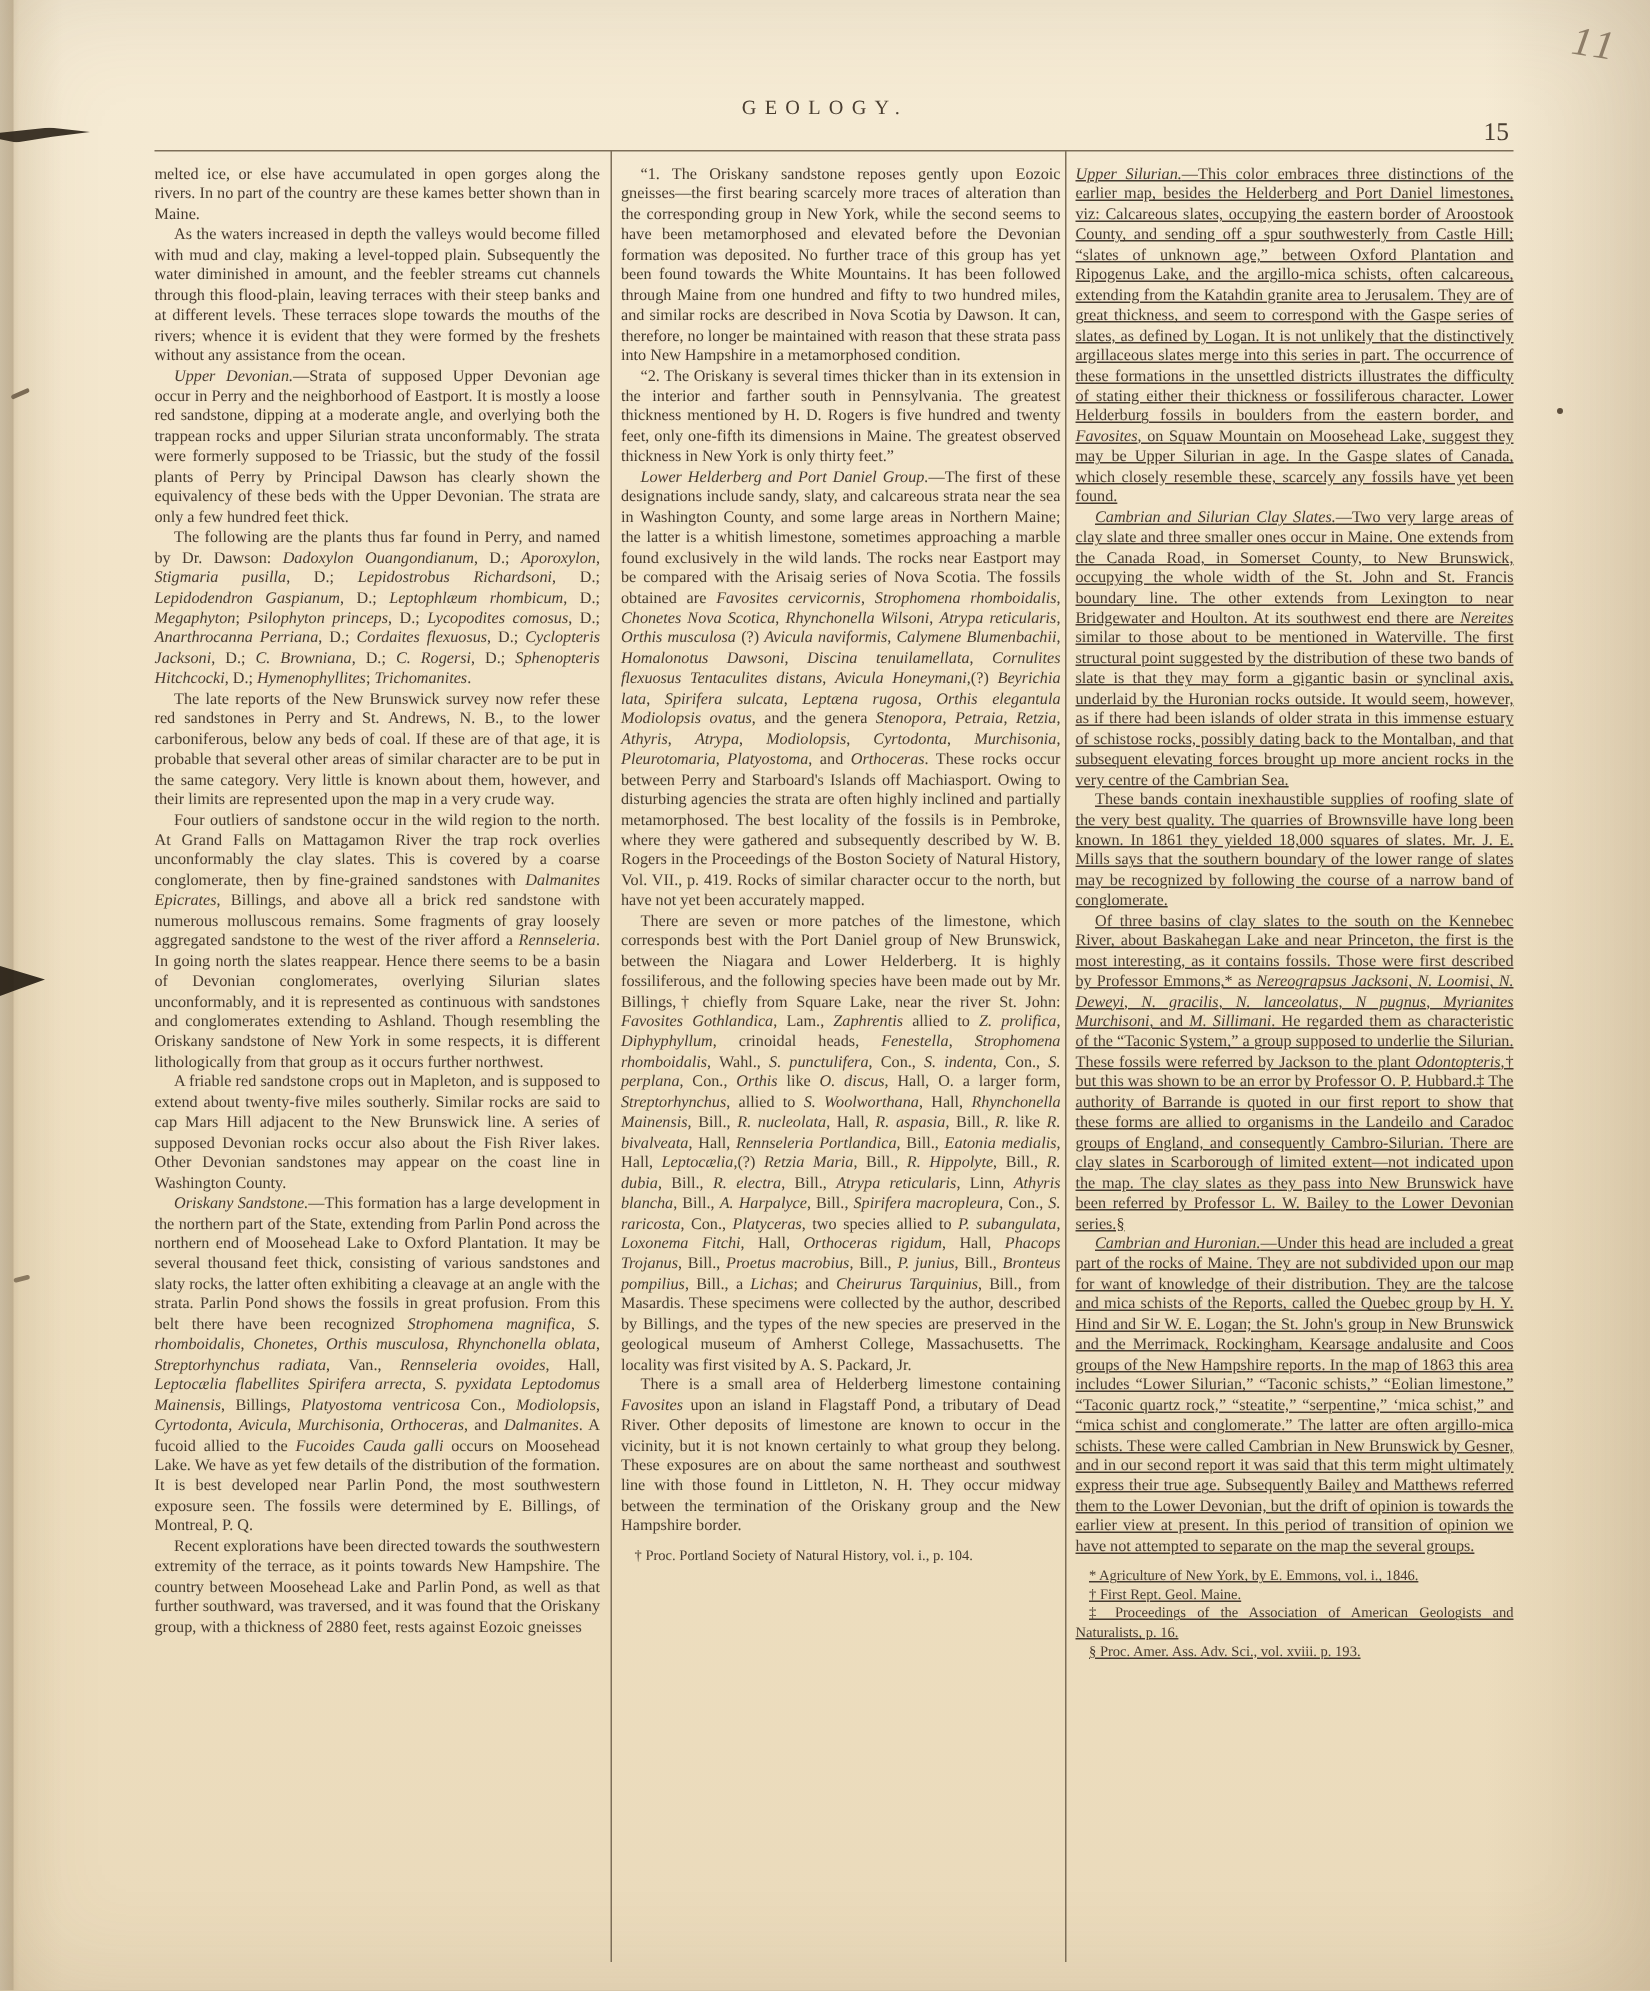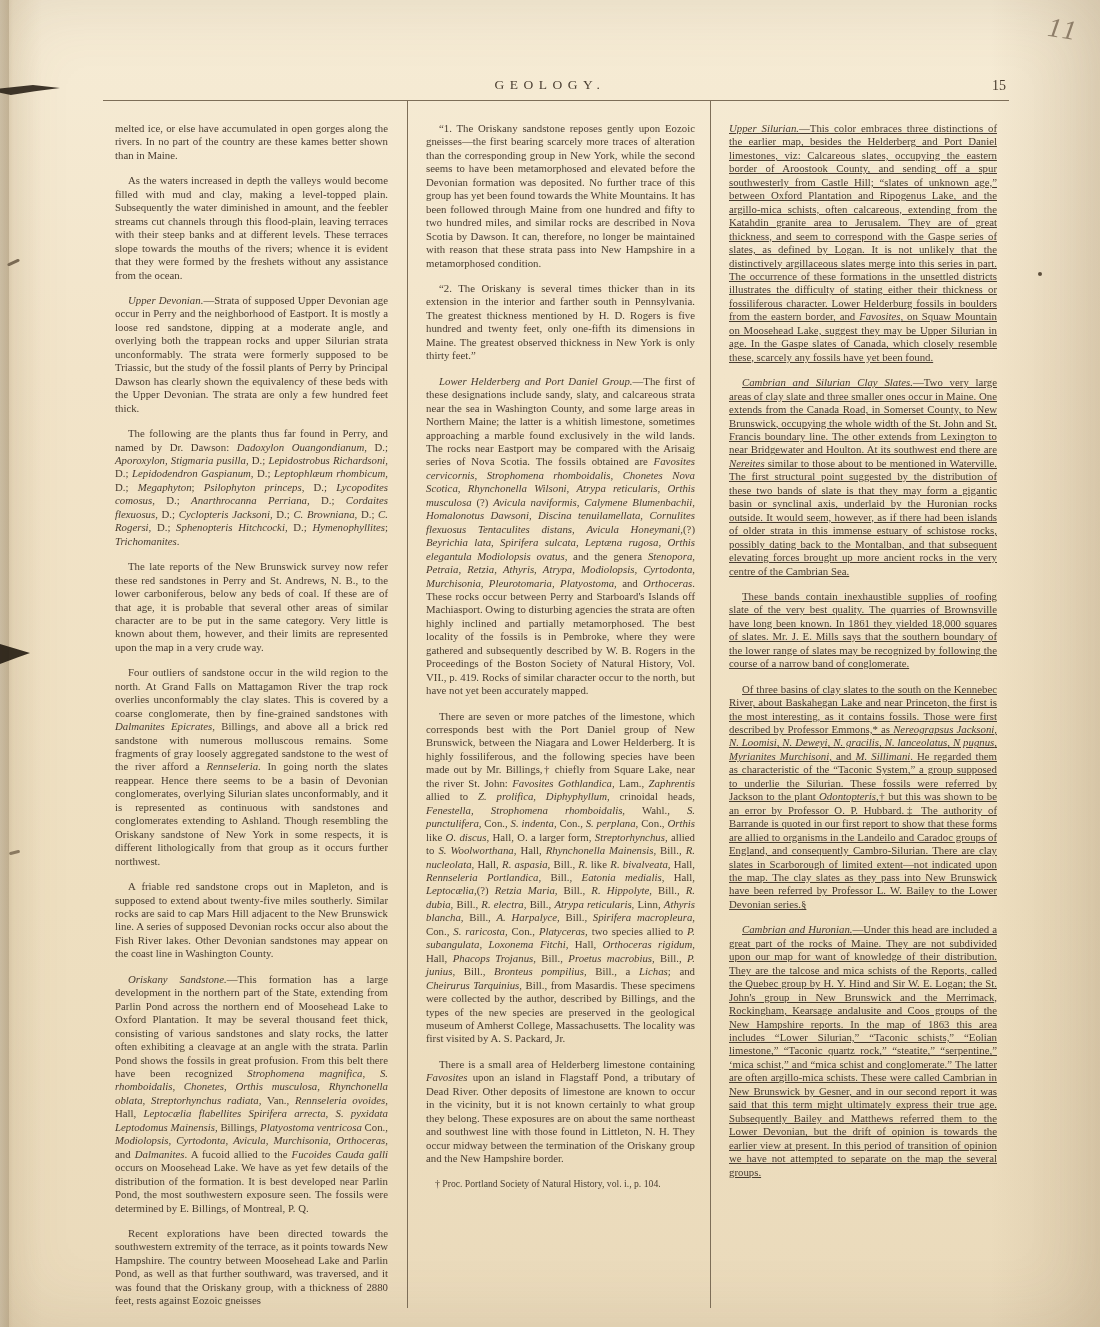--- a/index.html
+++ b/index.html
@@ -20,31 +20,31 @@
   .mark{position:absolute;}
   .mark-top{left:0;top:85px;width:60px;height:10px;background:#2f261b;
     clip-path:polygon(0 35%,55% 0,100% 30%,58% 62%,18% 100%,0 78%);opacity:.92;}
   .mark-mid{left:0;top:643px;width:30px;height:21px;background:#241c12;
     clip-path:polygon(0 5%,100% 48%,60% 68%,0 100%);opacity:.9;}
   .dash1{left:7px;top:261px;width:13px;height:3px;background:#7a6a54;transform:rotate(-24deg);border-radius:2px;}
   .dash2{left:9px;top:851px;width:11px;height:3px;background:#8a7960;transform:rotate(-14deg);border-radius:2px;}
   .ink-dot{left:1038px;top:272px;width:4px;height:4px;border-radius:50%;background:#5d4e3c;}
   .pencil{position:absolute;left:1048px;top:14px;font-size:27px;font-style:italic;
     color:#8d7d68;transform:rotate(9deg);letter-spacing:3px;}
-  .title{position:absolute;top:77px;left:0;width:1100px;text-align:center;
+  .title{position:absolute;top:64px;left:0;width:1100px;text-align:center;
     font-size:13.5px;letter-spacing:5.5px;font-weight:normal;margin:0;color:#4a3e31;}
-  .pagenum{position:absolute;top:78px;right:94px;font-size:14px;color:#4a3e31;}
+  .pagenum{position:absolute;top:78px;right:94px;font-size:17px;color:#4a3e31;}
   .rule-h{position:absolute;top:100px;left:103px;width:906px;height:1px;background:#7d6e58;}
   .rule-v{position:absolute;top:100px;height:1208px;width:1px;background:#7d6e58;}
   .rv1{left:407px;} .rv2{left:710px;}
   .col{position:absolute;top:110px;}
   .col1{left:103px;width:297px;}
   .col2{left:414px;width:293px;}
   .col3{left:717px;width:292px;text-decoration:underline;}
-  .col p{margin:12px;font-size:10.8px;line-height:13.45px;text-align:justify;text-indent:13px;}
+  .col p{margin:0;font-size:10.8px;line-height:13.45px;text-align:justify;text-indent:13px;}
   .col p.cont{text-indent:0;}
   .footnotes{margin-top:7px;}
   .footnotes p{font-size:9.7px;line-height:12.6px;text-indent:9px;}
 </style>
 </head>
 <body>
 
 <div class="page">
 
   <div class="page-edge"></div>
@@ -84,15 +84,21 @@
       <p>† Proc. Portland Society of Natural History, vol. i., p. 104.</p>
     </div>
   </section>
 
   <section class="col col3">
     <p class="cont"><i>Upper Silurian.</i>—This color embraces three distinctions of the earlier map, besides the Helderberg and Port Daniel limestones, viz: Calcareous slates, occupying the eastern border of Aroostook County, and sending off a spur southwesterly from Castle Hill; “slates of unknown age,” between Oxford Plantation and Ripogenus Lake, and the argillo-mica schists, often calcareous, extending from the Katahdin granite area to Jerusalem.  They are of great thickness, and seem to correspond with the Gaspe series of slates, as defined by Logan.  It is not unlikely that the distinctively argillaceous slates merge into this series in part.  The occurrence of these formations in the unsettled districts illustrates the difficulty of stating either their thickness or fossiliferous character.  Lower Helderburg fossils in boulders from the eastern border, and <i>Favosites</i>, on Squaw Mountain on Moosehead Lake, suggest they may be Upper Silurian in age.  In the Gaspe slates of Canada, which closely resemble these, scarcely any fossils have yet been found.</p>
     <p><i>Cambrian and Silurian Clay Slates.</i>—Two very large areas of clay slate and three smaller ones occur in Maine. One extends from the Canada Road, in Somerset County, to New Brunswick, occupying the whole width of the St. John and St. Francis boundary line.  The other extends from Lexington to near Bridgewater and Houlton.  At its southwest end there are <i>Nereites</i> similar to those about to be mentioned in Waterville.  The first structural point suggested by the distribution of these two bands of slate is that they may form a gigantic basin or synclinal axis, underlaid by the Huronian rocks outside.  It would seem, however, as if there had been islands of older strata in this immense estuary of schistose rocks, possibly dating back to the Montalban, and that subsequent elevating forces brought up more ancient rocks in the very centre of the Cambrian Sea.</p>
     <p>These bands contain inexhaustible supplies of roofing slate of the very best quality.  The quarries of Brownsville have long been known.  In 1861 they yielded 18,000 squares of slates.  Mr. J. E. Mills says that the southern boundary of the lower range of slates may be recognized by following the course of a narrow band of conglomerate.</p>
     <p>Of three basins of clay slates to the south on the Kennebec River, about Baskahegan Lake and near Princeton, the first is the most interesting, as it contains fossils.  Those were first described by Professor Emmons,* as <i>Nereograpsus Jacksoni</i>, <i>N. Loomisi</i>, <i>N. Deweyi</i>, <i>N. gracilis</i>, <i>N. lanceolatus</i>, <i>N pugnus</i>, <i>Myrianites Murchisoni</i>, and <i>M. Sillimani</i>.  He regarded them as characteristic of the “Taconic System,” a group supposed to underlie the Silurian.  These fossils were referred by Jackson to the plant <i>Odontopteris</i>,† but this was shown to be an error by Professor O. P. Hubbard.‡  The authority of Barrande is quoted in our first report to show that these forms are allied to organisms in the Landeilo and Caradoc groups of England, and consequently Cambro-Silurian.  There are clay slates in Scarborough of limited extent—not indicated upon the map.  The clay slates as they pass into New Brunswick have been referred by Professor L. W. Bailey to the Lower Devonian series.§</p>
     <p><i>Cambrian and Huronian.</i>—Under this head are included a great part of the rocks of Maine.  They are not subdivided upon our map for want of knowledge of their distribution.  They are the talcose and mica schists of the Reports, called the Quebec group by H. Y. Hind and Sir W. E. Logan; the St. John's group in New Brunswick and the Merrimack, Rockingham, Kearsage andalusite and Coos groups of the New Hampshire reports.  In the map of 1863 this area includes “Lower Silurian,” “Taconic schists,” “Eolian limestone,” “Taconic quartz rock,” “steatite,” “serpentine,” ‘mica schist,” and “mica schist and conglomerate.”  The latter are often argillo-mica schists.  These were called Cambrian in New Brunswick by Gesner, and in our second report it was said that this term might ultimately express their true age.  Subsequently Bailey and Matthews referred them to the Lower Devonian, but the drift of opinion is towards the earlier view at present.  In this period of transition of opinion we have not attempted to separate on the map the several groups.</p>
+    <div class="footnotes">
+      <p>* Agriculture of New York, by E. Emmons, vol. i., 1846.</p>
+      <p>† First Rept. Geol. Maine.</p>
+      <p>‡ Proceedings of the Association of American Geologists and Naturalists, p. 16.</p>
+      <p>§ Proc. Amer. Ass. Adv. Sci., vol. xviii. p. 193.</p>
+    </div>
   </section>
 
 </div>
 
 </body></html>

